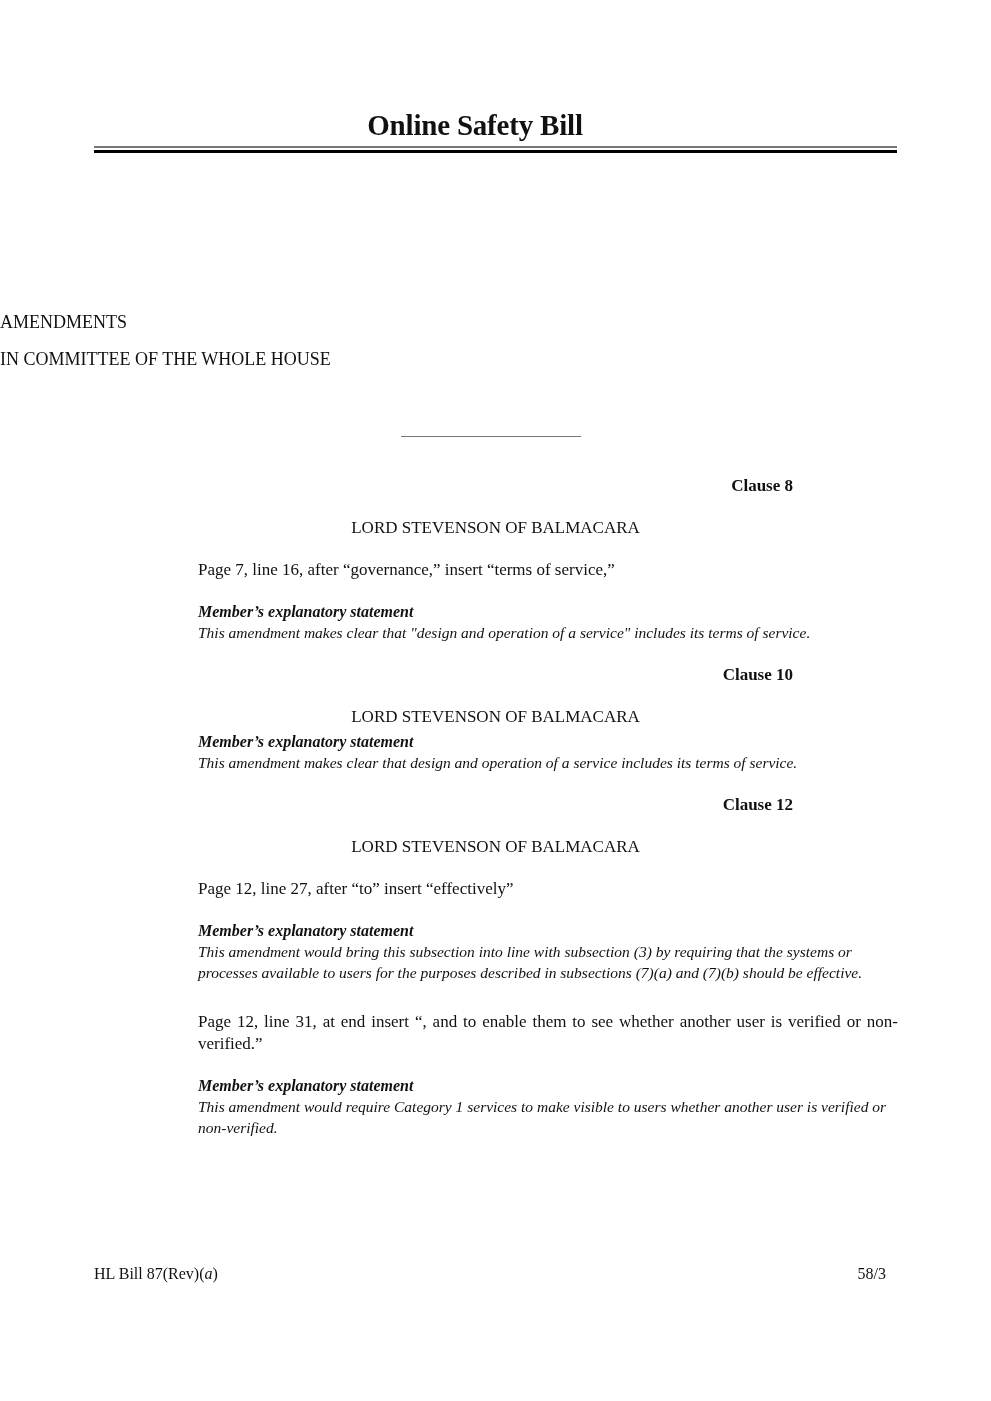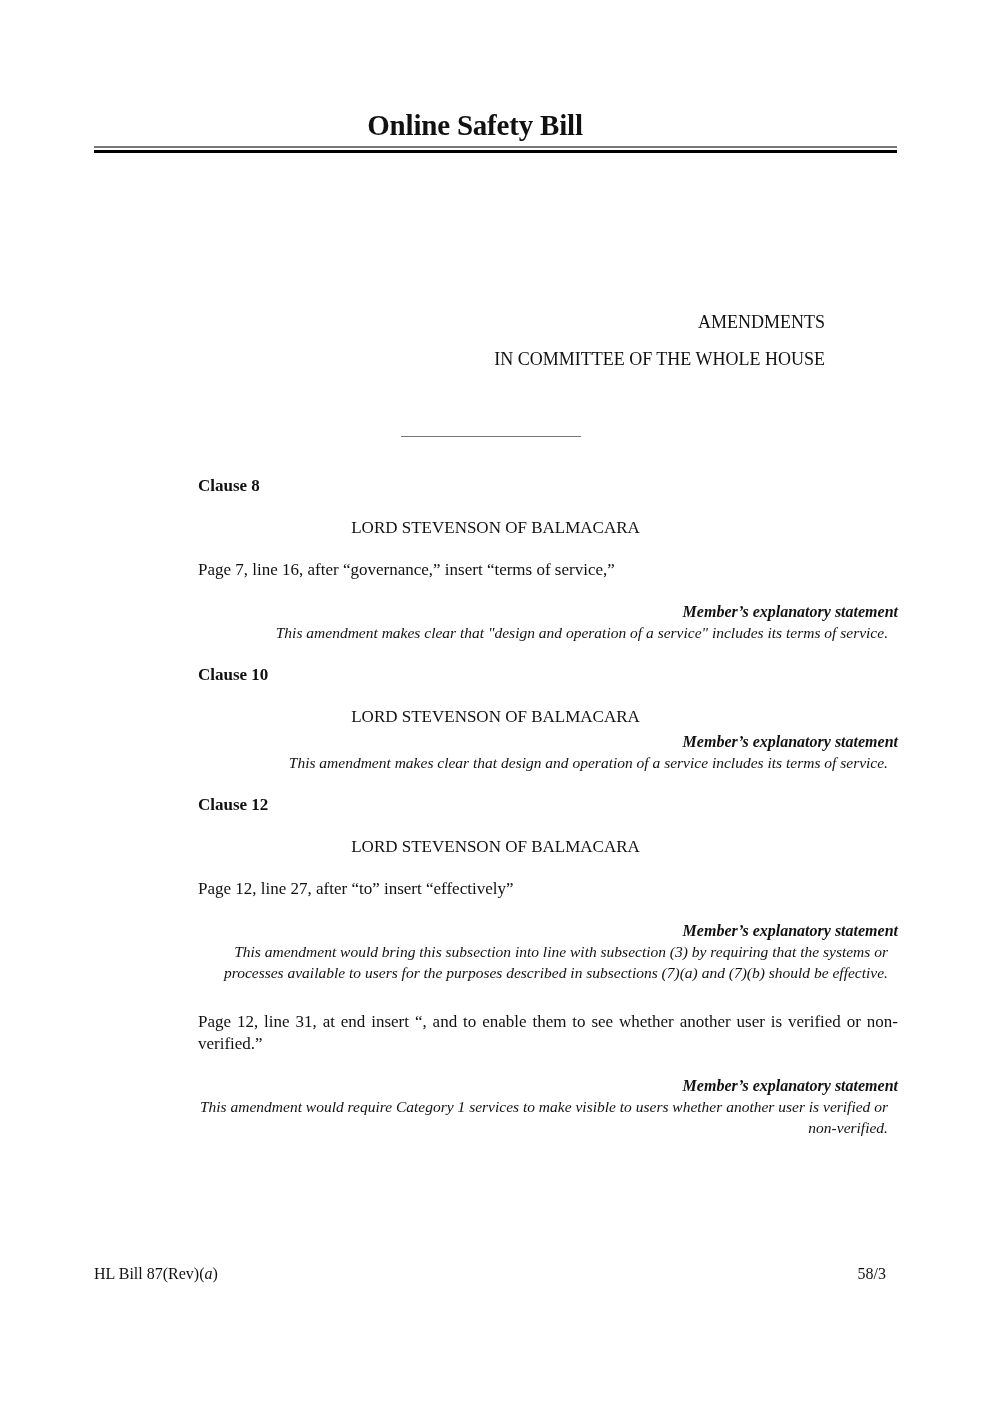--- a/index.html
+++ b/index.html
@@ -40,40 +40,40 @@
       width: 803px;
       top: 150px;
       height: 3px;
       background: #000000;
     }
     .heading-block {
       position: absolute;
       left: 0;
       width: 825px;
       top: 304px;
-      text-align: right;
+      text-align: left;
       font-size: 18px;
       line-height: 37px;
     }
     .short-rule {
       position: absolute;
       left: 401px;
       width: 180px;
       top: 436px;
       height: 1px;
       background: #777777;
     }
     .content {
       position: absolute;
       left: 198px;
       width: 700px;
       top: 472px;
     }
     .clause-heading {
-      text-align: left;
+      text-align: right;
       font-weight: bold;
       font-size: 17px;
       line-height: 28px;
       margin: 0 0 14px 0;
       width: 595px;
     }
     .member-name {
       text-align: center;
       font-size: 17px;
       line-height: 28px;
@@ -84,21 +84,20 @@
       font-size: 17px;
       line-height: 22px;
       margin: 17px 0 20px 0;
       text-align: justify;
     }
     .amendment-text.spaced {
       margin-top: 28px;
     }
     .statement {
       margin: 0 0 18px 0;
-      text-align: right;
     }
     .statement-label {
       font-style: italic;
       font-weight: bold;
       font-size: 16px;
       line-height: 21px;
       display: block;
     }
     .statement-body {
       font-style: italic;

